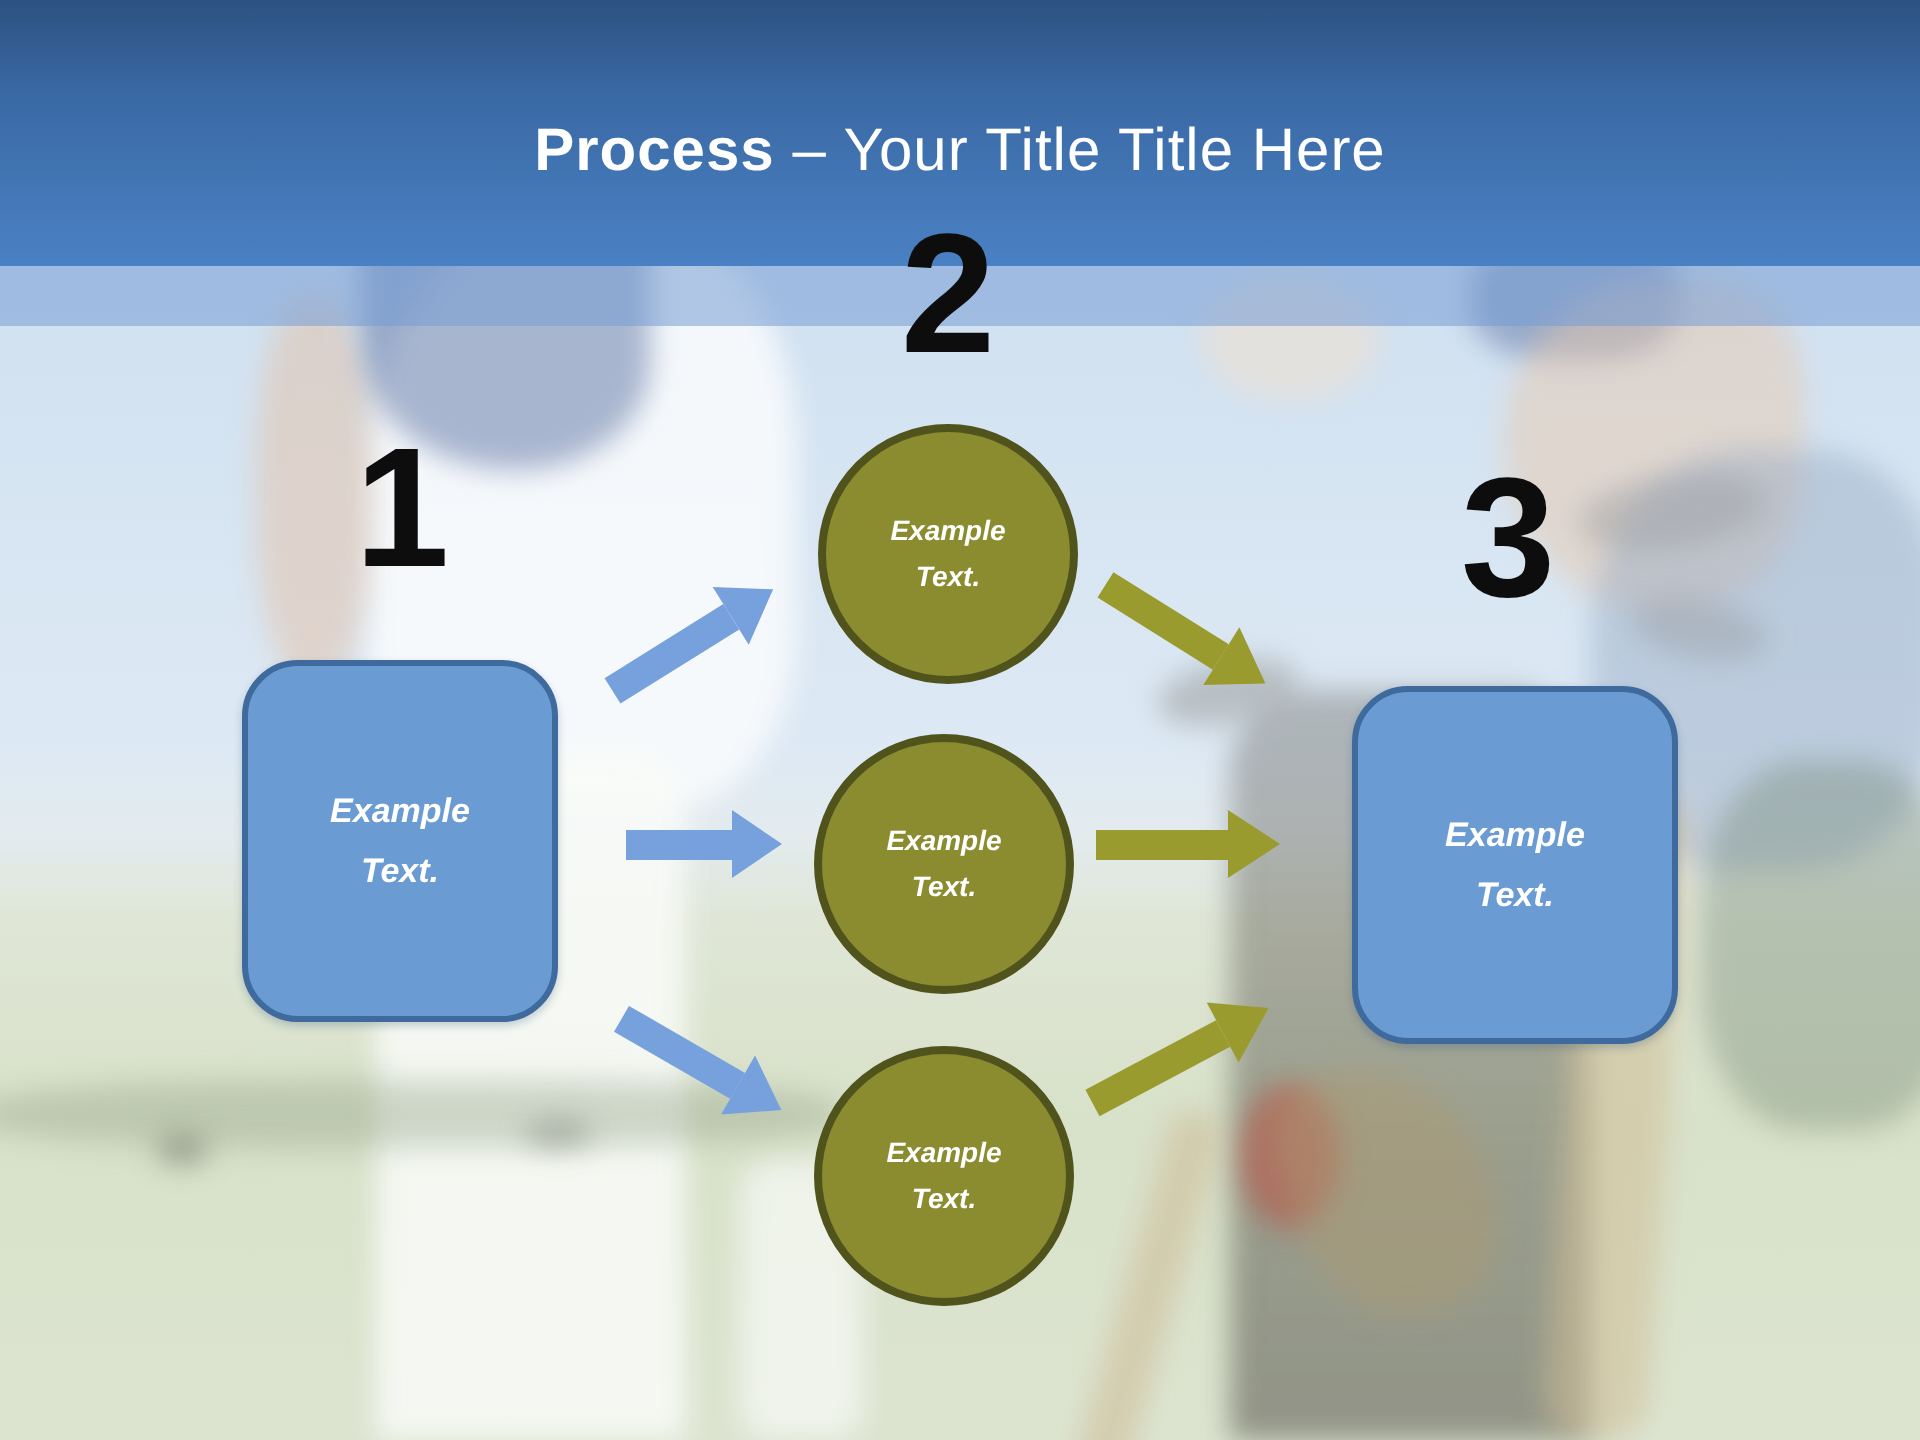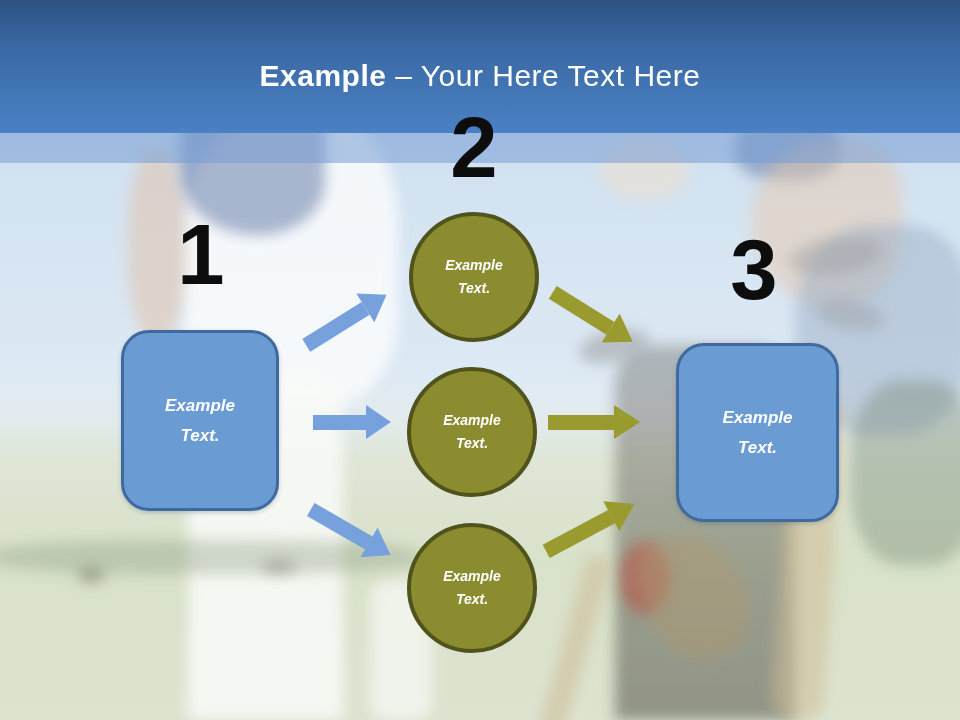--- a/index.html
+++ b/index.html
@@ -97,23 +97,23 @@
     <div class="ph ph-bag-flap"></div>
     <div class="ph ph-bag-strap"></div>
     <div class="ph ph-stand"></div>
     <div class="ph ph-club1"></div>
     <div class="ph ph-club2"></div>
     <div class="ph ph-club3"></div>
   </div>
 
   <div class="header">
     <div class="title">
-      <span class="b">Example</span>
+      <span class="b">Process</span>
       <span>–</span>
-      <span>Your Here Text Here</span>
+      <span>Your Title Title Here</span>
     </div>
   </div>
   <div class="header-fade"></div>
 
   <div class="num num1">1</div>
   <div class="num num2">2</div>
   <div class="num num3">3</div>
 
   <div class="arrow arrow-blue ar-a1">
     <div class="shaft"></div>

